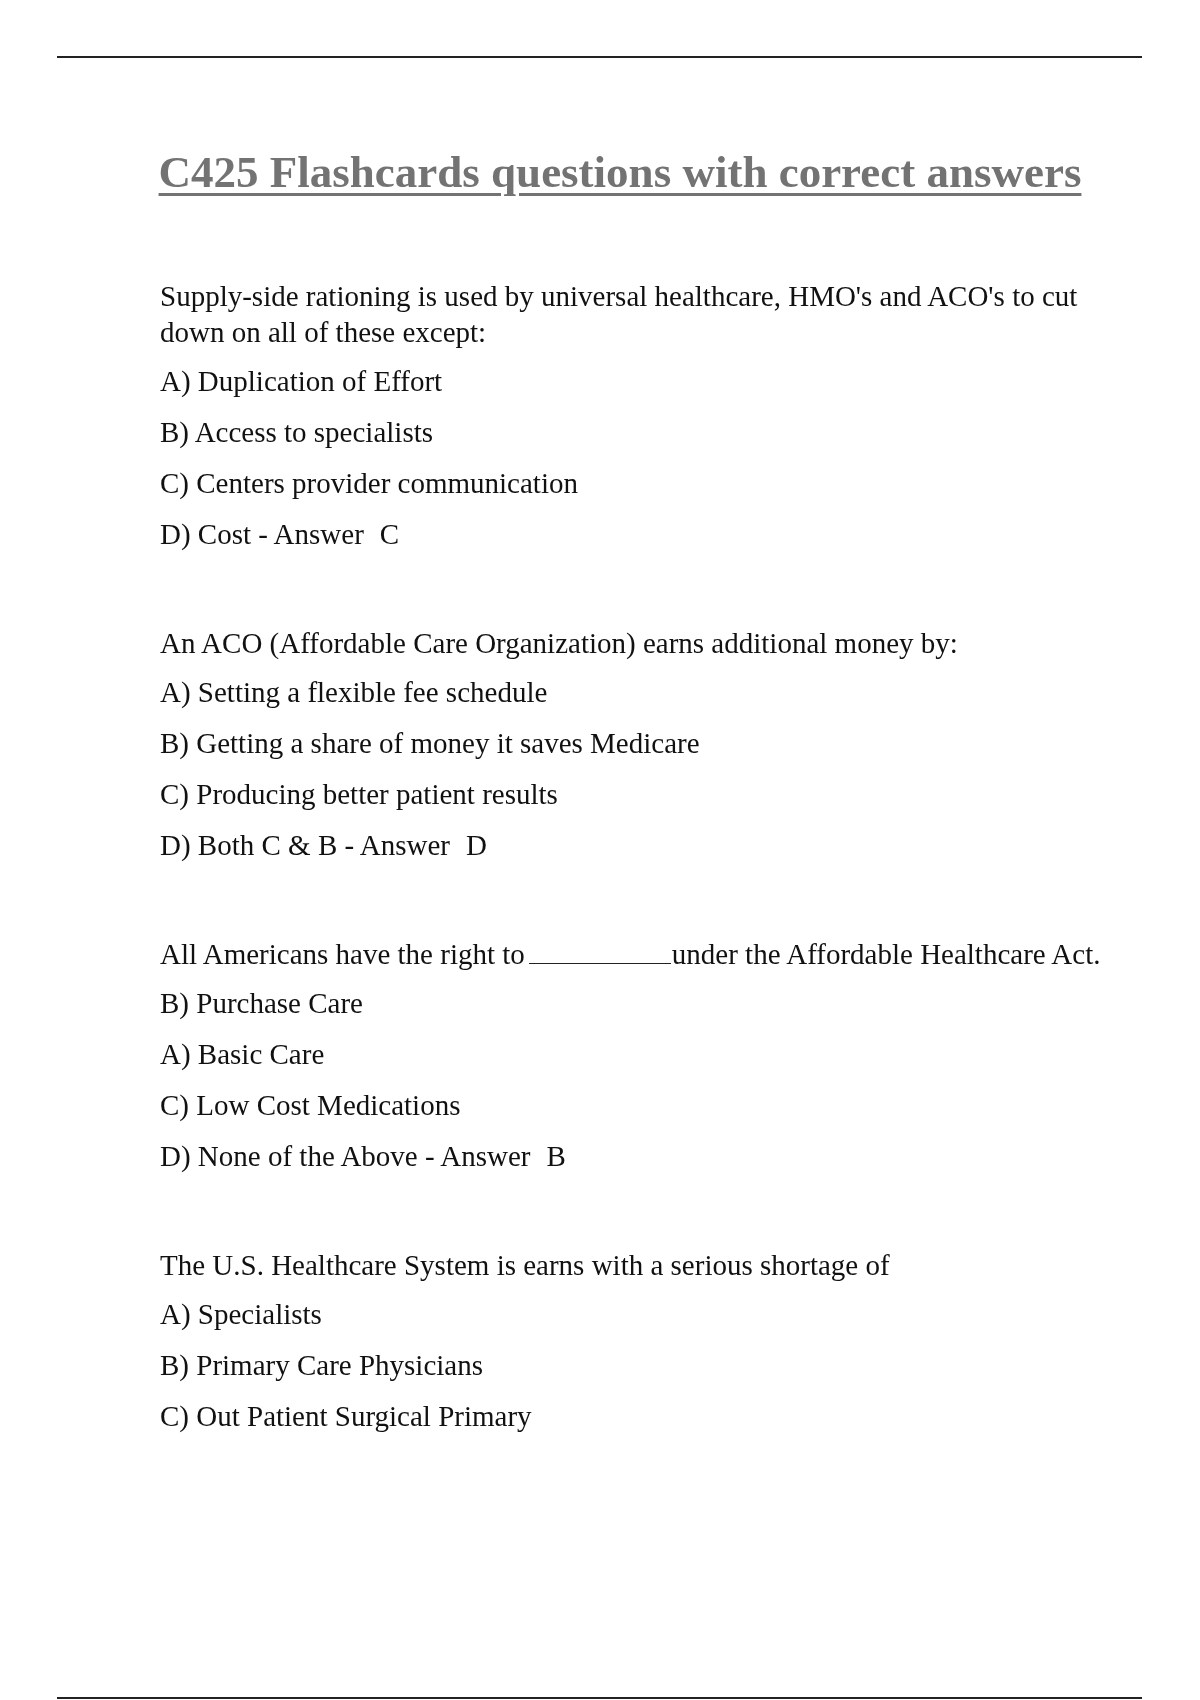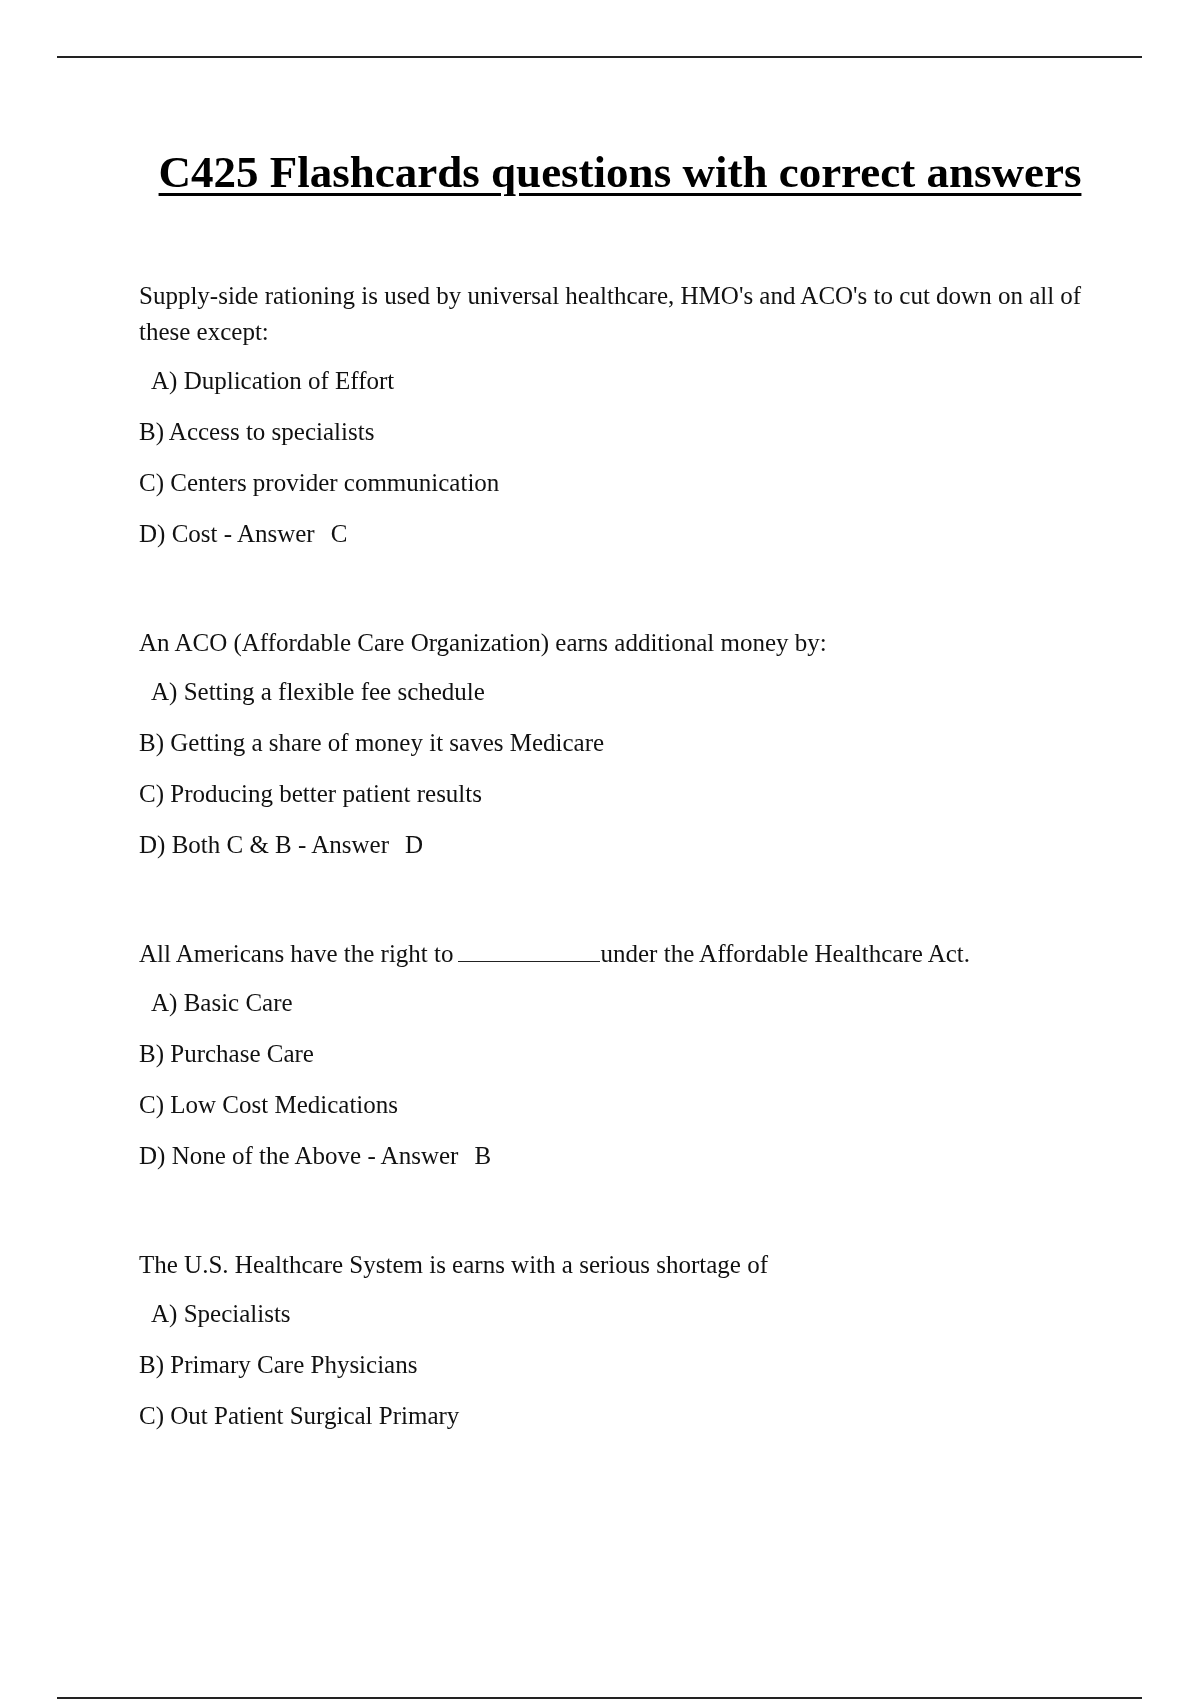--- a/index.html
+++ b/index.html
@@ -24,55 +24,54 @@
     }
     .rule.top { top: 56px; }
     .rule.bottom { top: 1697px; }
 
     .title {
       position: absolute;
       top: 142px;
       left: 100px;
       width: 1040px;
       text-align: center;
-      color: #000000;
+      color: #737373;
       font-weight: bold;
       font-size: 45px;
       line-height: 61px;
       text-decoration: underline;
       text-decoration-thickness: 3px;
       text-underline-offset: 6px;
       margin: 0;
     }
 
     .content {
       position: absolute;
-      left: 139px;
+      left: 160px;
       top: 278px;
       width: 960px;
-      font-size: 25px;
+      font-size: 29px;
     }
     .question {
       margin: 0;
       line-height: 36px;
     }
     .option {
       margin: 0;
       line-height: 36px;
       margin-top: 15px;
     }
     .question-block {
       margin: 0;
     }
     .question-block + .question-block {
       margin-top: 73px;
     }
     .question-block .question + .option {
       margin-top: 13px;
-      margin-left: 12px;
     }
     .blank {
       display: inline-block;
       width: 142px;
       border-bottom: 1.5px solid #222;
       height: 22px;
       vertical-align: baseline;
       margin: 0 1px 0 4px;
     }
     .answer-key {
@@ -99,22 +98,22 @@
   <div class="question-block">
     <p class="question">An ACO (Affordable Care Organization) earns additional money by:</p>
     <p class="option">A) Setting a flexible fee schedule</p>
     <p class="option">B) Getting a share of money it saves Medicare</p>
     <p class="option">C) Producing better patient results</p>
     <p class="option"><span>D) Both C &amp; B - Answer</span><span class="answer-key">D</span></p>
   </div>
 
   <div class="question-block">
     <p class="question"><span>All Americans have the right to</span><span class="blank"></span><span>under the Affordable Healthcare Act.</span></p>
+    <p class="option">B) Purchase Care</p>
     <p class="option">A) Basic Care</p>
-    <p class="option">B) Purchase Care</p>
     <p class="option">C) Low Cost Medications</p>
     <p class="option"><span>D) None of the Above - Answer</span><span class="answer-key">B</span></p>
   </div>
 
   <div class="question-block">
     <p class="question">The U.S. Healthcare System is earns with a serious shortage of</p>
     <p class="option">A) Specialists</p>
     <p class="option">B) Primary Care Physicians</p>
     <p class="option">C) Out Patient Surgical Primary</p>
   </div>

